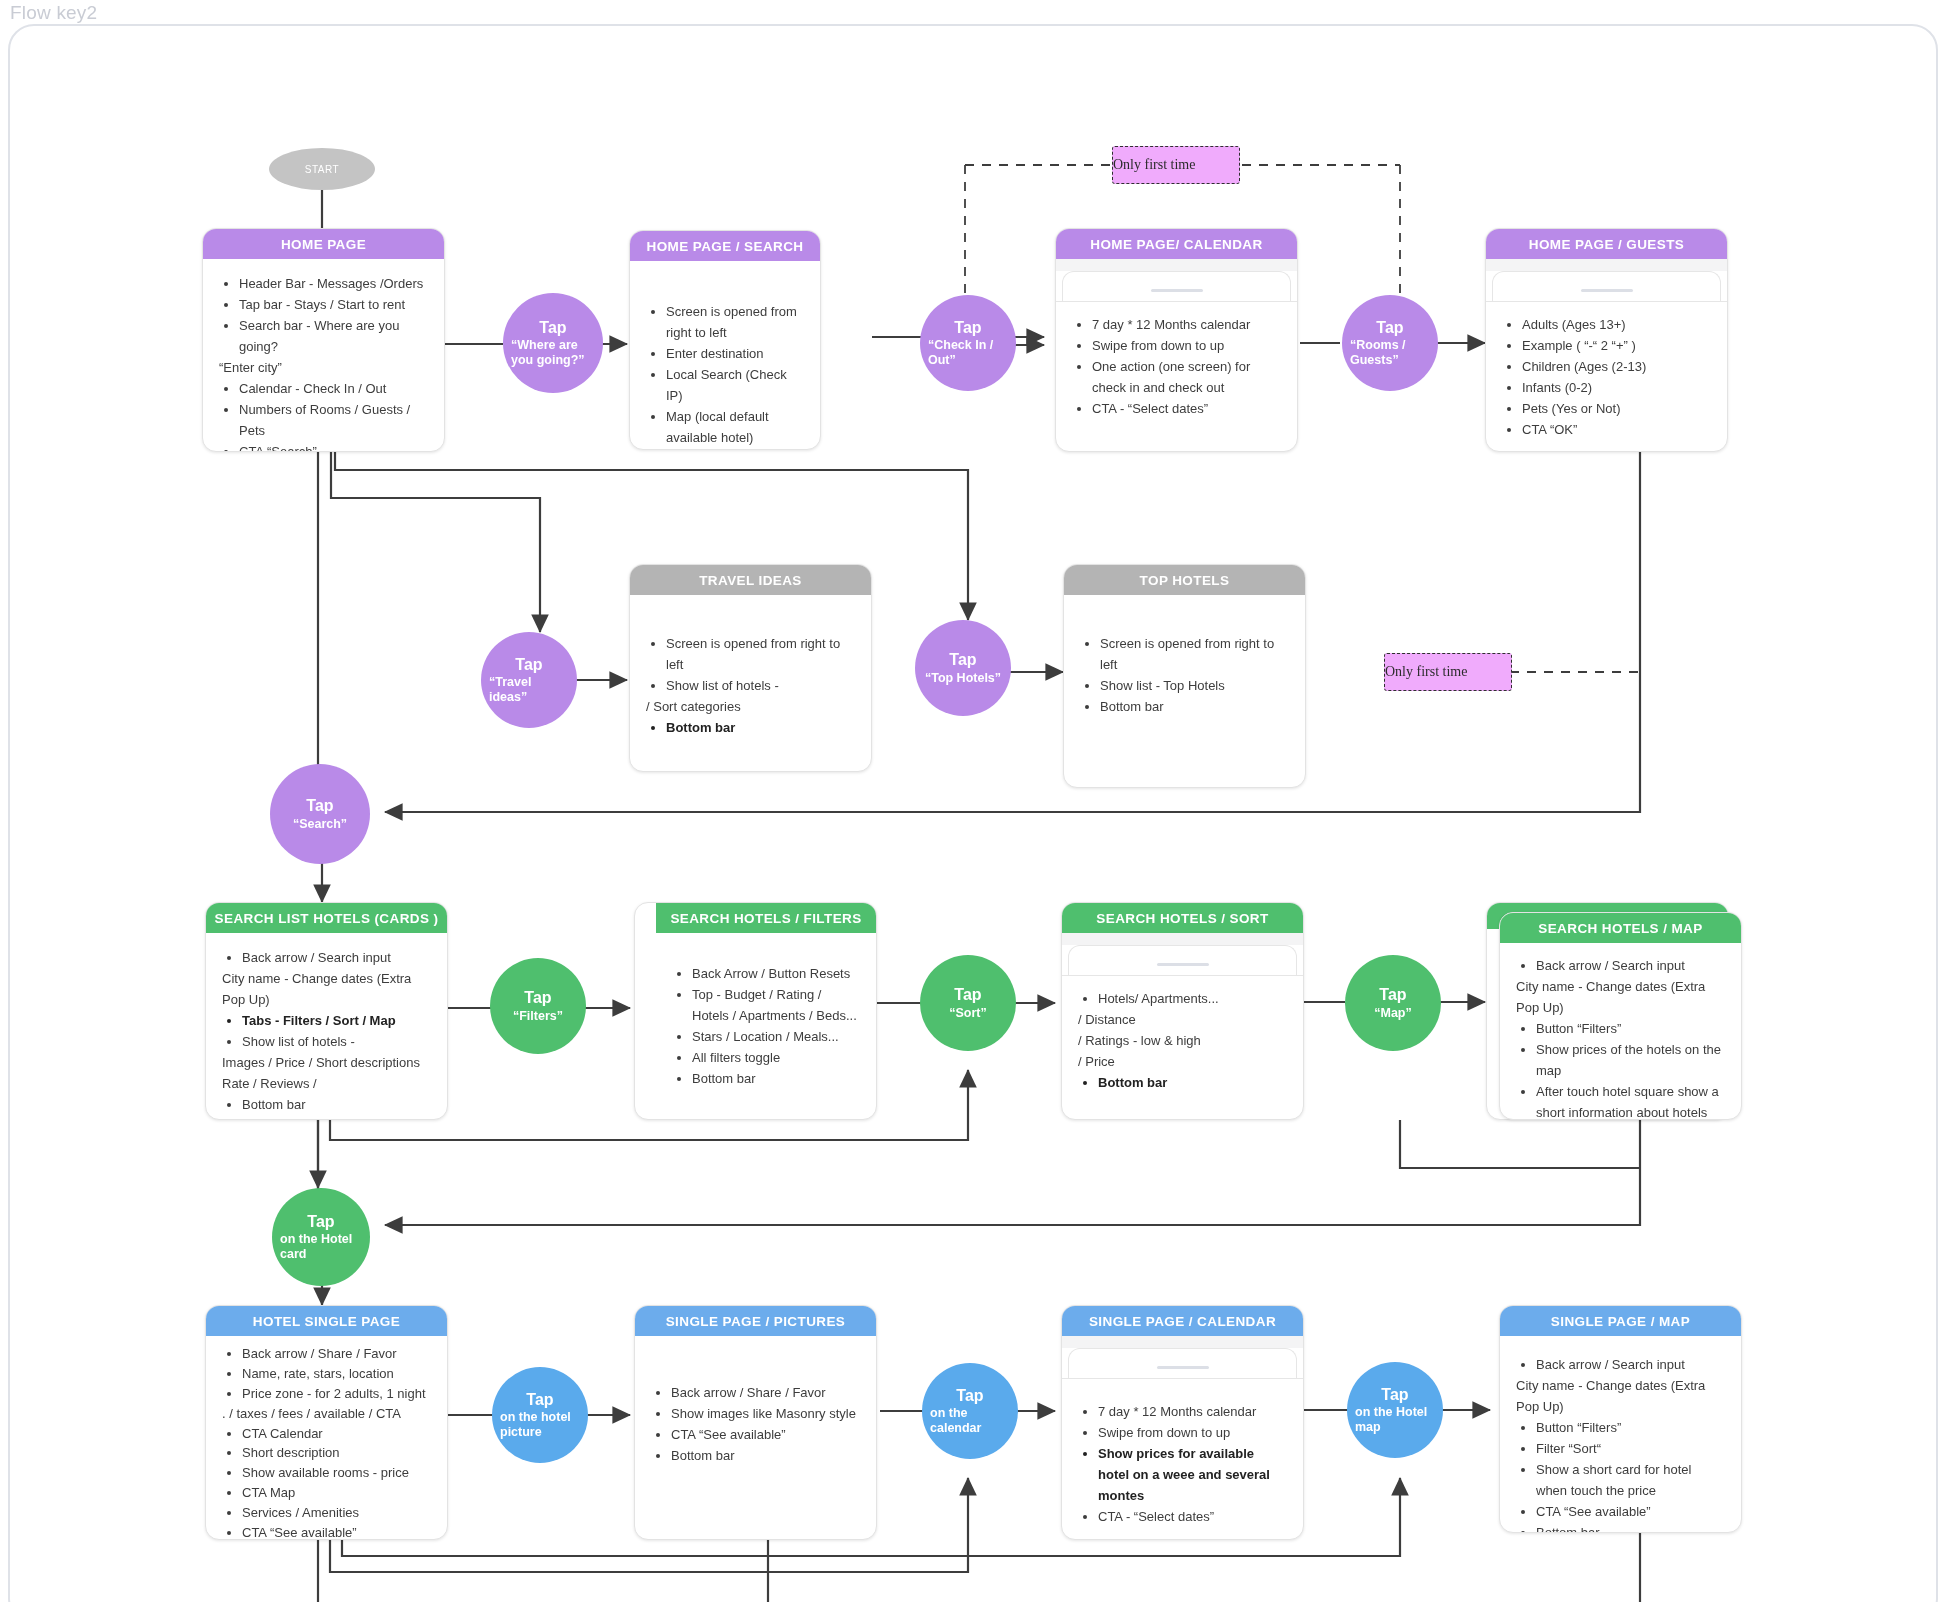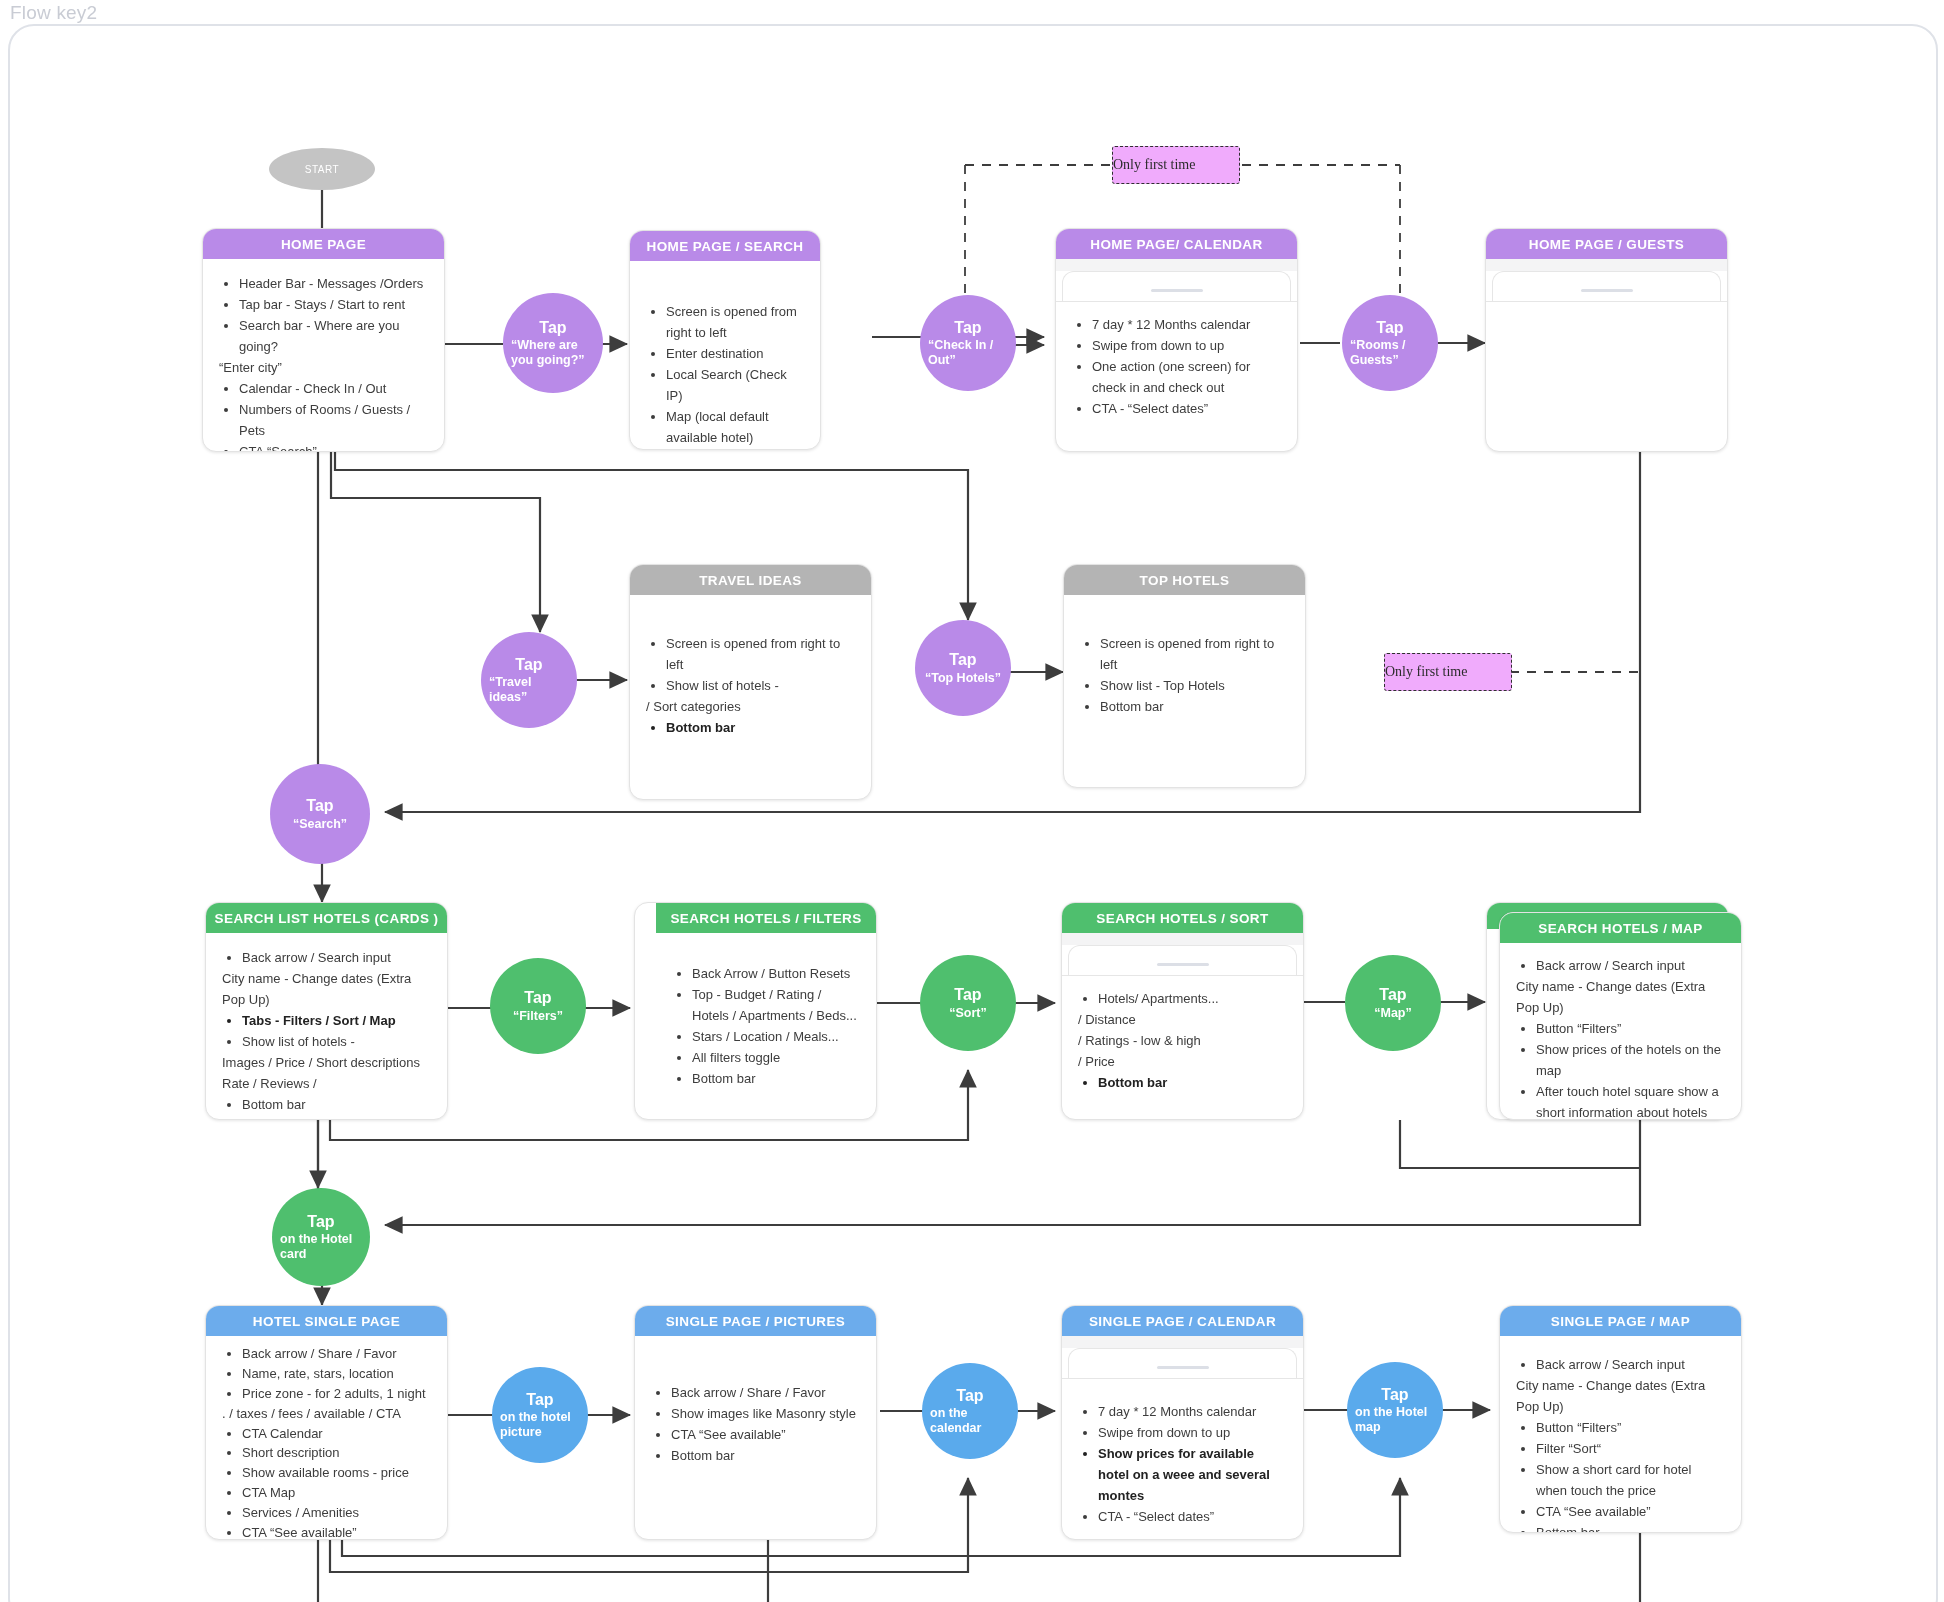--- a/index.html
+++ b/index.html
@@ -257,23 +257,33 @@
       </div>
   </div>
 
   <div class="card purple" style="left:1485px; top:228px; width:243px; height:224px;">
     <div class="hdr">HOME PAGE / GUESTS</div>
     <div class="sheet-gap"></div>
     <div class="sheet">
       <div class="handle"></div>
     </div>
     <div class="sheet-rule"></div>
-  </div>
-
-  <div class="card grey" style="left:629px; top:564px; width:243px; height:236px;">
+    <div class="body" style="padding-top:12px;">
+        <ul>
+          <li>Adults (Ages 13+)</li>
+          <li>Example ( “-“ 2 “+” )</li>
+          <li>Children (Ages (2-13)</li>
+          <li>Infants (0-2)</li>
+          <li>Pets (Yes or Not)</li>
+          <li>CTA “OK”</li>
+        </ul>
+      </div>
+  </div>
+
+  <div class="card grey" style="left:629px; top:564px; width:243px; height:208px;">
     <div class="hdr">TRAVEL IDEAS</div>
     <div class="body" style="padding-top:38px;">
         <ul>
           <li>Screen is opened from right to left</li>
           <li>Show list of hotels -</li>
         </ul>
         <div class="plain">/ Sort categories</div>
         <ul>
           <li class="b">Bottom bar</li>
         </ul>

